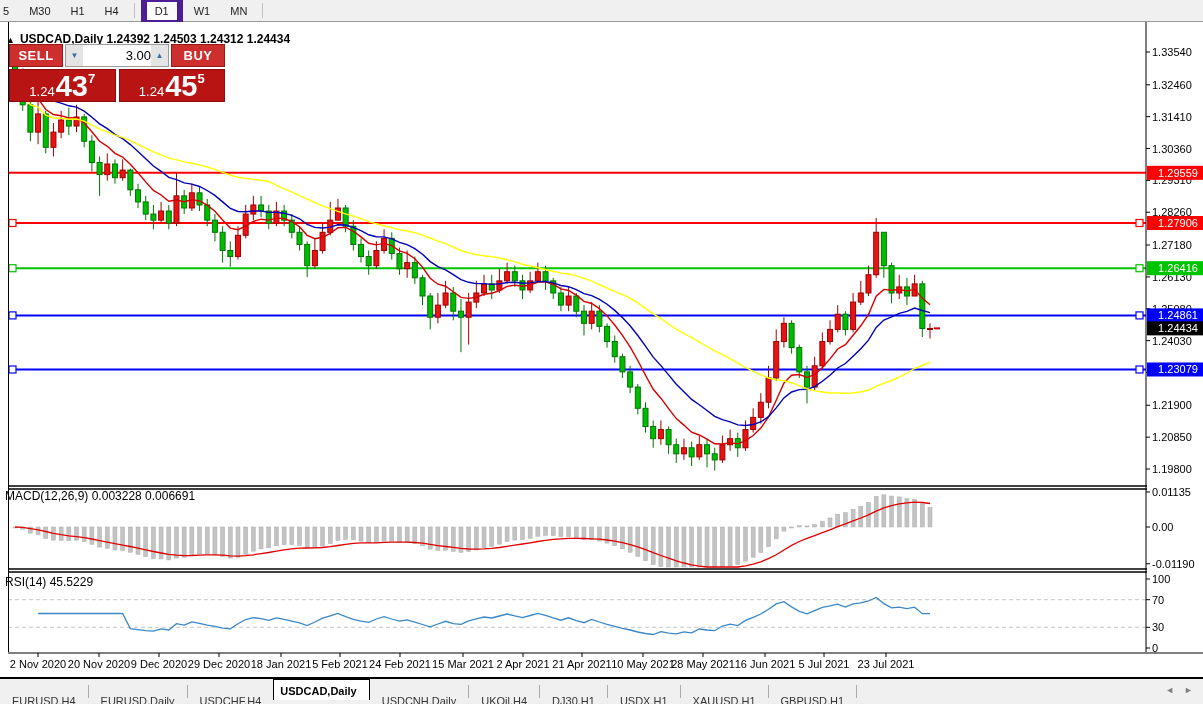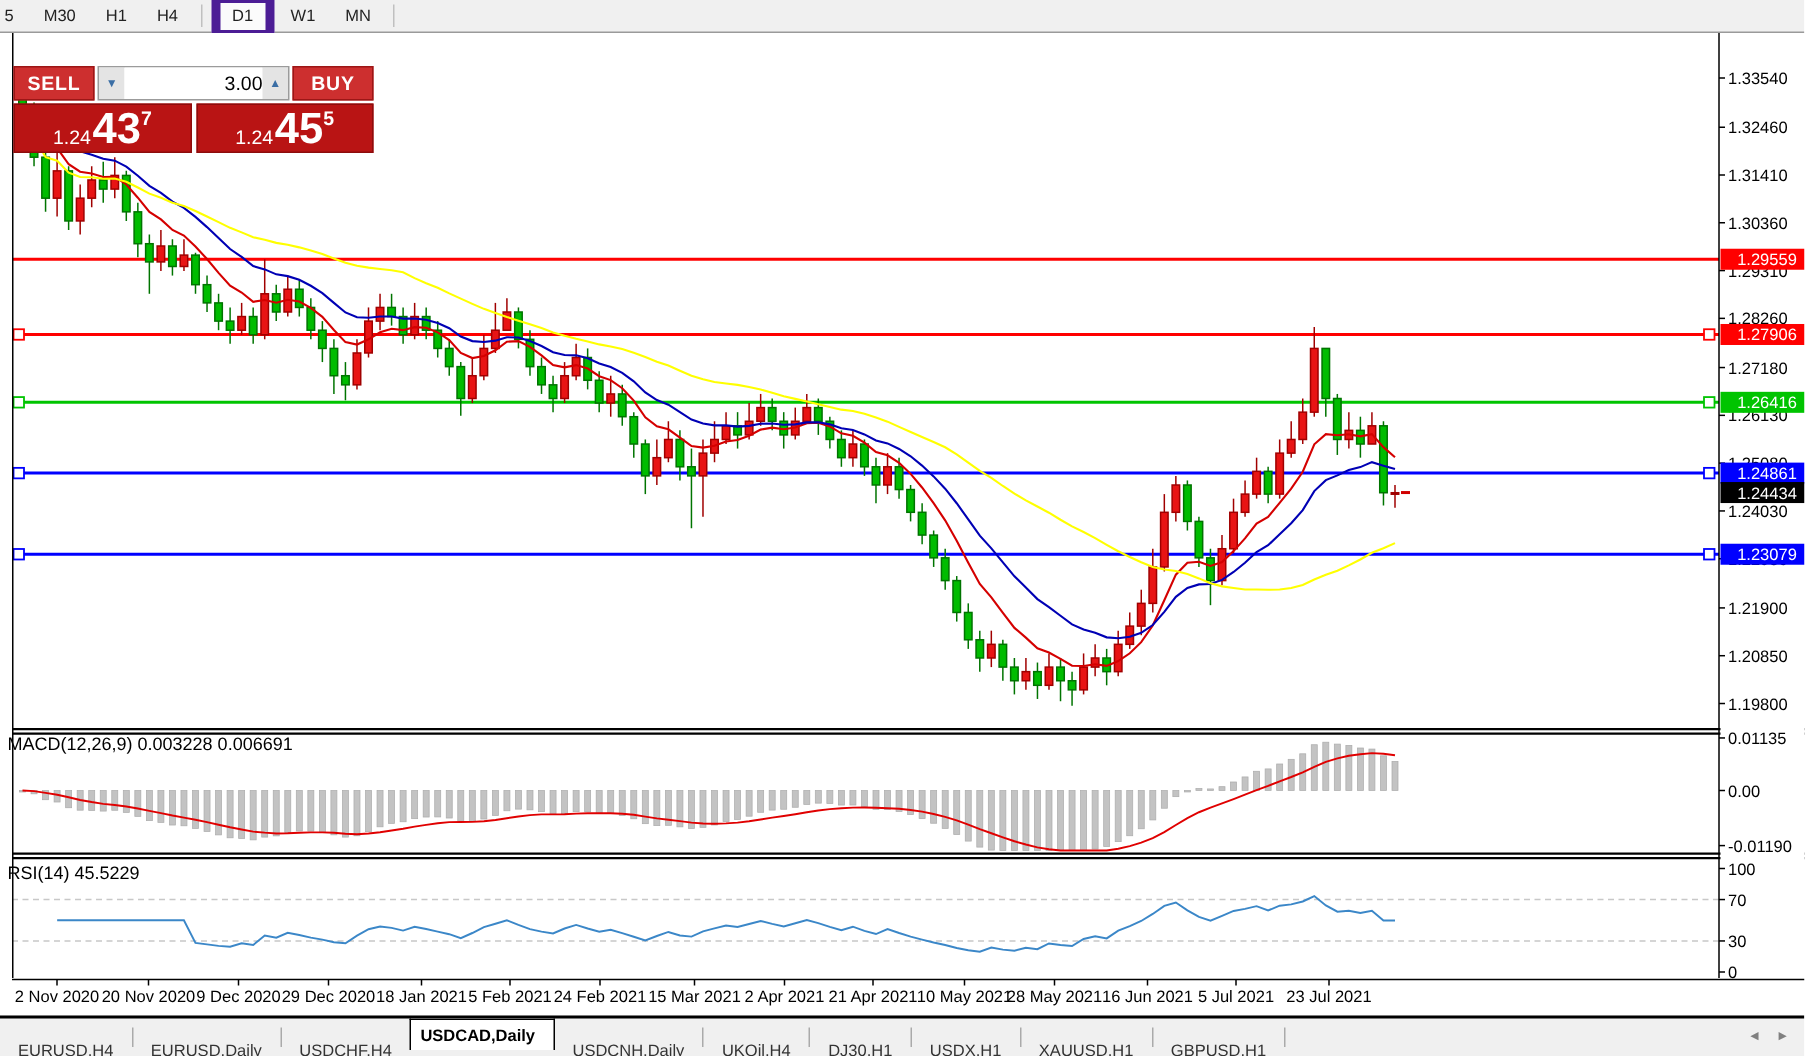--- a/index.html
+++ b/index.html
@@ -10,21 +10,21 @@
   .tfbtn{font-size:11px;color:#222;padding:2px 8px;line-height:14px;cursor:default;border:1px solid transparent;}
   .tfbtn.active{background:#fbfbfb;border:6px solid #4c1d95;}
   .tfsep{width:1px;height:15px;background:#c0c0c0;margin:0 4px;}
   
   #chartframe{position:absolute;left:8px;top:22px;width:1203px;height:654px;background:#fff;}
   #chartsvg{position:absolute;left:0;top:0;}
   
   #title{position:absolute;left:6px;top:32px;font-size:12px;font-weight:bold;color:#000;white-space:nowrap;}
   #title .arr{font-size:9px;margin-right:5px;}
   
-  #tradepanel{position:absolute;left:9px;top:44px;width:240px;}
+  #tradepanel{position:absolute;left:9px;top:44px;width:216px;}
   #tp-row1{display:flex;height:23px;}
   .tp-btn{width:52px;background:#cd2f2f;border:1px solid #9c1616;color:#fff;font-size:13px;
     display:flex;align-items:center;justify-content:center;font-weight:bold;letter-spacing:.5px;}
   #tp-spin{flex:1;display:flex;margin:0 2px;border:1px solid #9b9b9b;background:#fff;}
   .spinbtn{width:17px;background:#e4e4e4;display:flex;align-items:center;justify-content:center;
     font-size:8px;color:#3a6ea5;border:0;}
   #tp-vol{flex:1;display:flex;align-items:center;justify-content:flex-end;padding-right:0;
     font-size:13px;color:#000;background:#fff;}
   #tp-row2{display:flex;margin-top:2px;height:33px;gap:3px;}
   .tp-tile{flex:1;background:#b91414;border:1px solid #8d0c0c;color:#fff;display:flex;
@@ -533,20 +533,23 @@
         <line x1="757" y1="631" x2="757" y2="635" stroke="#000" stroke-width="1"></line>
         <text x="757" y="646" font-size="11" font-family="Liberation Sans, sans-serif" fill="#000" text-anchor="middle">16 Jun 2021</text>
         <line x1="816" y1="631" x2="816" y2="635" stroke="#000" stroke-width="1"></line>
         <text x="816" y="646" font-size="11" font-family="Liberation Sans, sans-serif" fill="#000" text-anchor="middle">5 Jul 2021</text>
         <line x1="878" y1="631" x2="878" y2="635" stroke="#000" stroke-width="1"></line>
         <text x="878" y="646" font-size="11" font-family="Liberation Sans, sans-serif" fill="#000" text-anchor="middle">23 Jul 2021</text>
         <line x1="0.5" y1="0" x2="0.5" y2="630" stroke="#000" stroke-width="1"></line>
       </svg>
   </div>
 
+  <div id="title">
+    <span class="arr">▲</span><span>USDCAD,Daily 1.24392 1.24503 1.24312 1.24434</span>
+  </div>
 
   <div id="tradepanel">
     <div id="tp-row1">
       <div class="tp-btn">SELL</div>
       <div id="tp-spin">
         <div class="spinbtn">
             <span>▼</span>
           </div>
         <div id="tp-vol">3.00</div>
         <div class="spinbtn">

